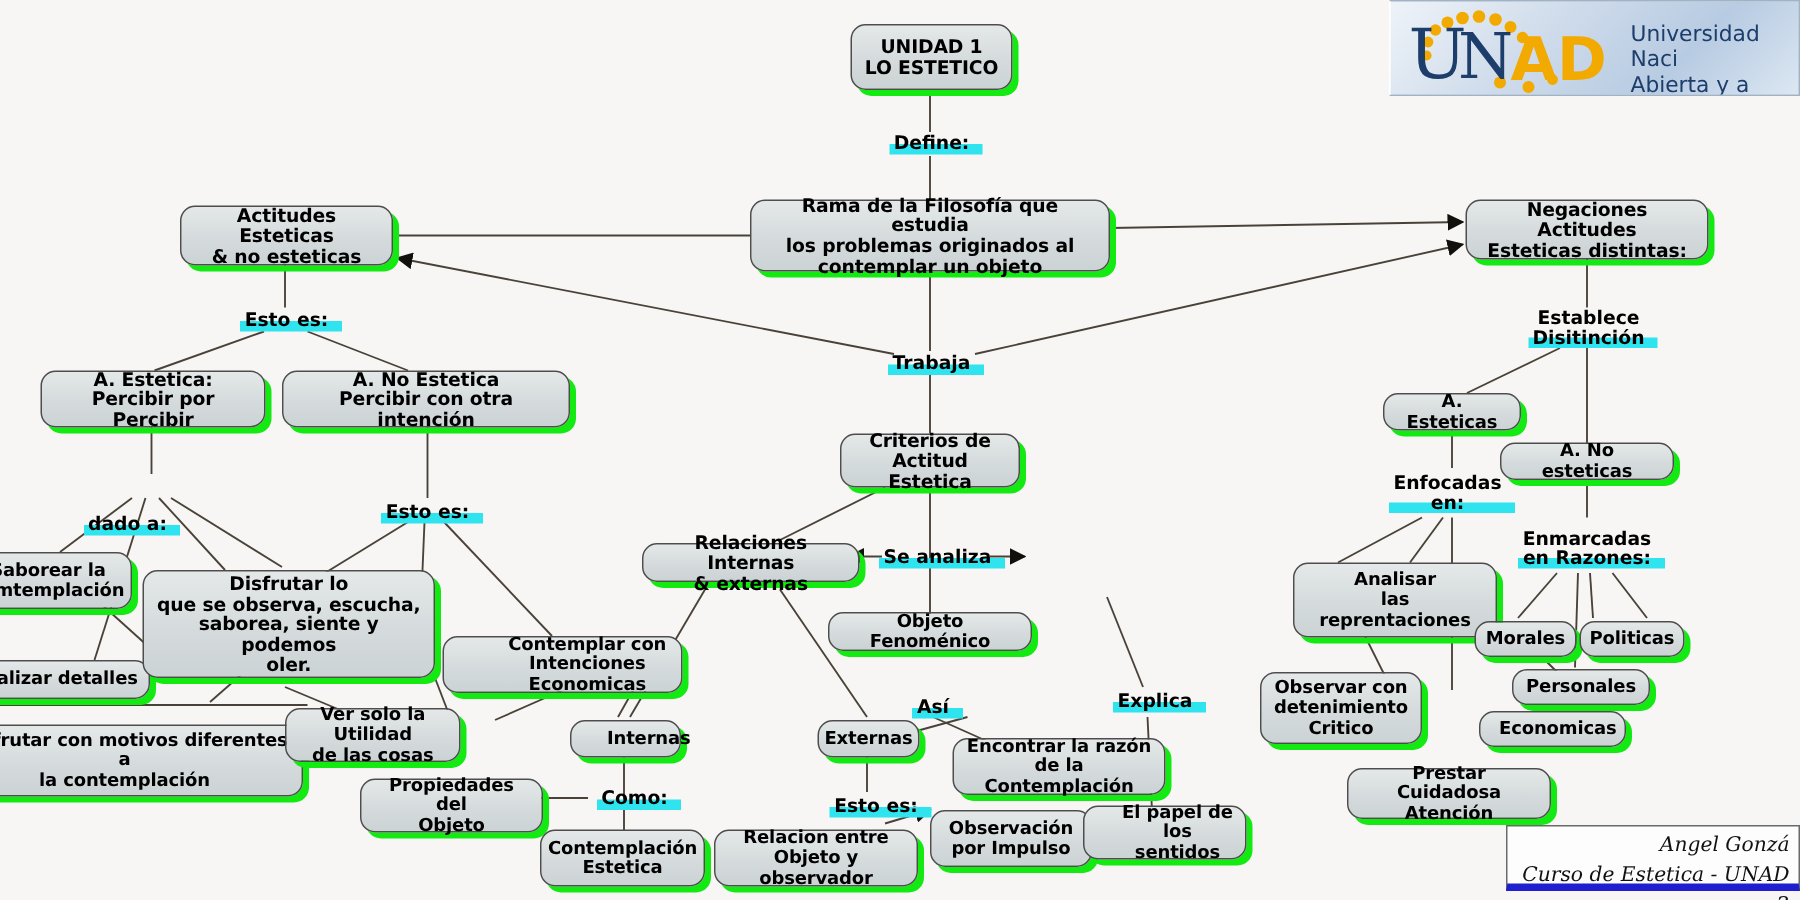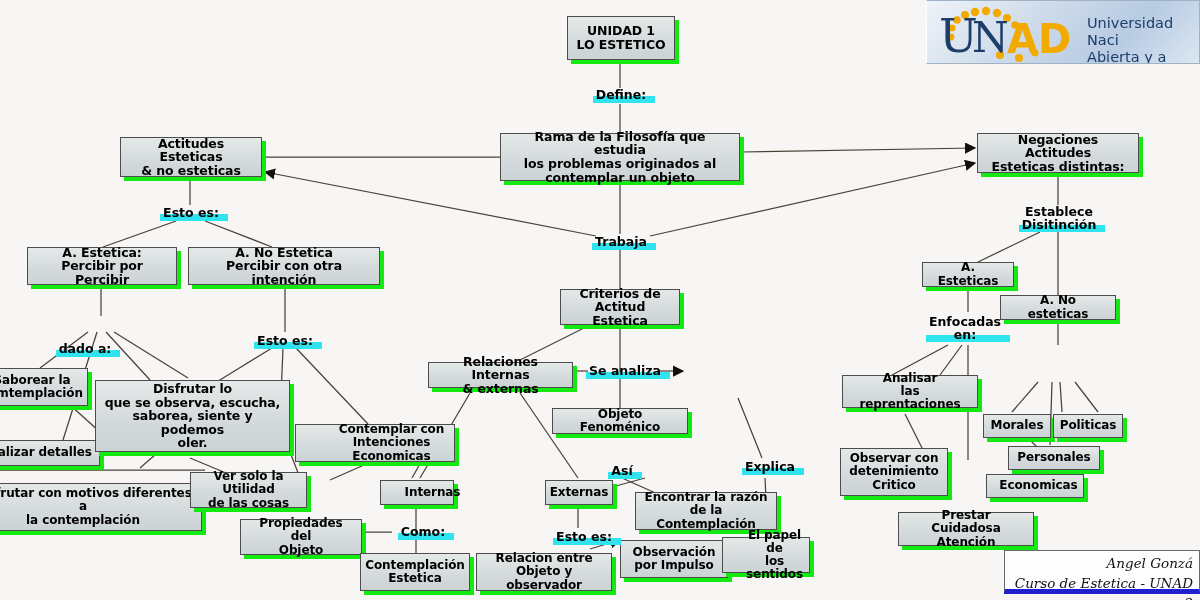--- a/index.html
+++ b/index.html
@@ -12,21 +12,21 @@
   }
   #canvas{position:absolute;left:0;top:0;width:1200px;height:600px;}
   #edges{position:absolute;left:0;top:0;width:1200px;height:600px;z-index:1;}
 
   
   .node{
     position:absolute;z-index:3;
     box-sizing:border-box;
     background:linear-gradient(180deg,#e4e8e9 0%,#d5dbdc 55%,#ccd3d4 100%);
     border:1.6px solid #4d4d4d;
-    border-radius:0;
+    border-radius:10px;
     box-shadow:4px 4px 0 0 #12ea12;
     color:#000;
     font-weight:bold;
     font-size:12.5px;
     line-height:13.6px;
     text-align:center;
     display:flex;align-items:center;justify-content:center;
     padding:3px 7px;
     white-space:pre-line;
     letter-spacing:-0.1px;
@@ -223,28 +223,28 @@
 
   <div class="node sm" style="left:476px;top:553px;width:136px;height:38px;">Relacion entre
 Objeto y observador</div>
 
   <div class="node sm" style="left:620px;top:492px;width:142px;height:38px;margin-left:15px;">Encontrar la razón
 de la Contemplación</div>
 
   <div class="node sm" style="left:620px;top:540px;width:108px;height:38px;">Observación
 por Impulso</div>
 
-  <div class="node sm" style="left:722px;top:537px;width:88px;height:36px;padding-left:24px;">El papel de
+  <div class="node sm" style="left:722px;top:537px;width:109px;height:36px;padding-left:24px;">El papel de
 los sentidos</div>
 
   <div class="node sm" style="left:922px;top:262px;width:92px;height:25px;">A. Esteticas</div>
 
   <div class="node sm" style="left:1000px;top:295px;width:116px;height:25px;">A. No esteticas</div>
 
-  <div class="node sm" style="left:842px;top:375px;width:136px;height:33px;">Analisar
+  <div class="node sm" style="left:862px;top:375px;width:136px;height:50px;">Analisar
 las reprentaciones</div>
 
   <div class="node sm" style="left:840px;top:448px;width:108px;height:48px;">Observar con
 detenimiento
 Critico</div>
 
   <div class="node sm" style="left:898px;top:512px;width:136px;height:34px;">Prestar Cuidadosa
 Atención</div>
 
   <div class="node sm" style="left:983px;top:414px;width:68px;height:24px;">Morales</div>
@@ -298,20 +298,24 @@
   <div class="lbl" style="left:1014px;top:203px;width:90px;height:30px;">
     <span class="hl"><span class="txt">Establece
 Disitinción</span></span>
   </div>
 
   <div class="lbl" style="left:922px;top:313px;width:86px;height:30px;">
     <span class="hl"><span class="txt">Enfocadas
 en:</span></span>
   </div>
 
+  <div class="lbl" style="left:1008px;top:350px;width:100px;height:30px;">
+    <span class="hl"><span class="txt">Enmarcadas
+en Razones:</span></span>
+  </div>
 
   <div id="logo">
     <svg width="272" height="62" viewBox="0 0 272 62">
       <g fill="#f2a900">
         <circle cx="24" cy="36" r="3.4"></circle>
           <circle cx="25" cy="27" r="3.6"></circle>
         <circle cx="30" cy="19" r="3.8"></circle>
           <circle cx="38" cy="14" r="4"></circle>
         <circle cx="48" cy="11" r="4.2"></circle>
           <circle cx="59" cy="10" r="4.2"></circle>

